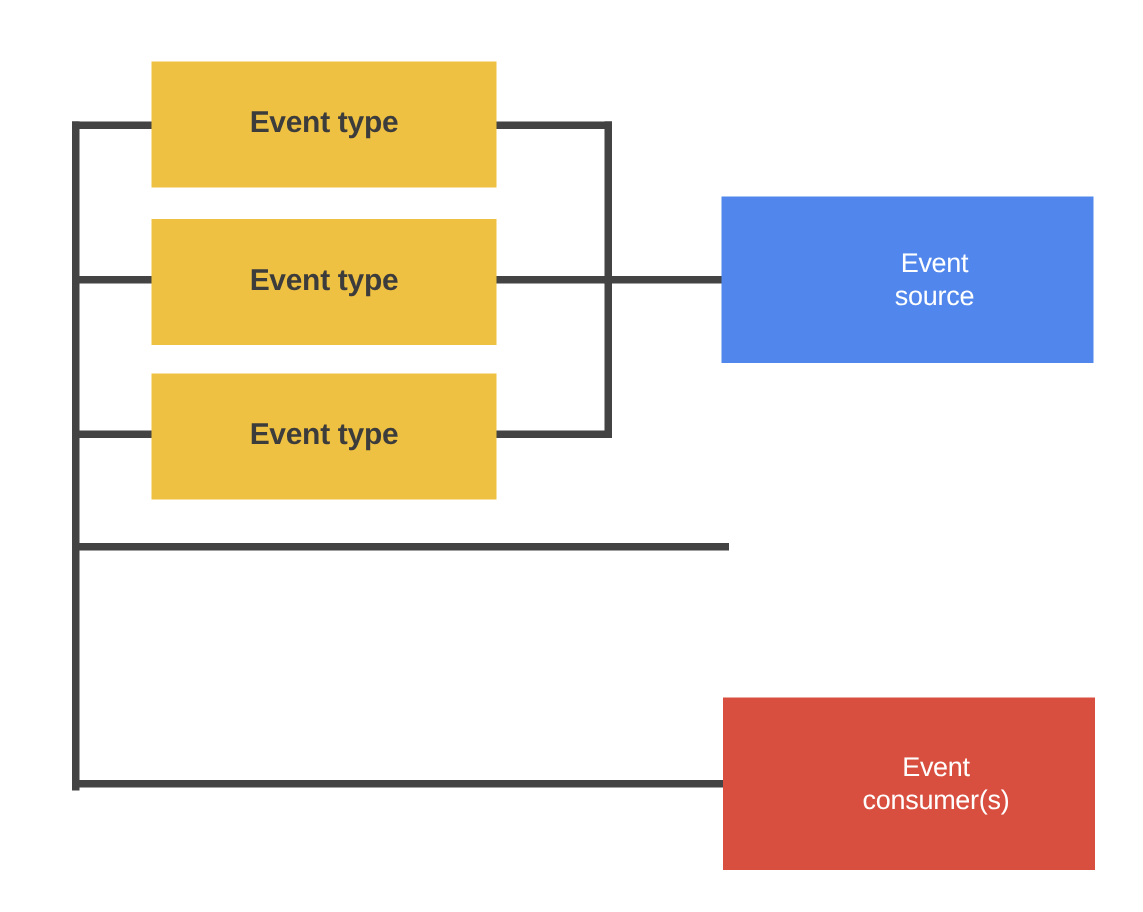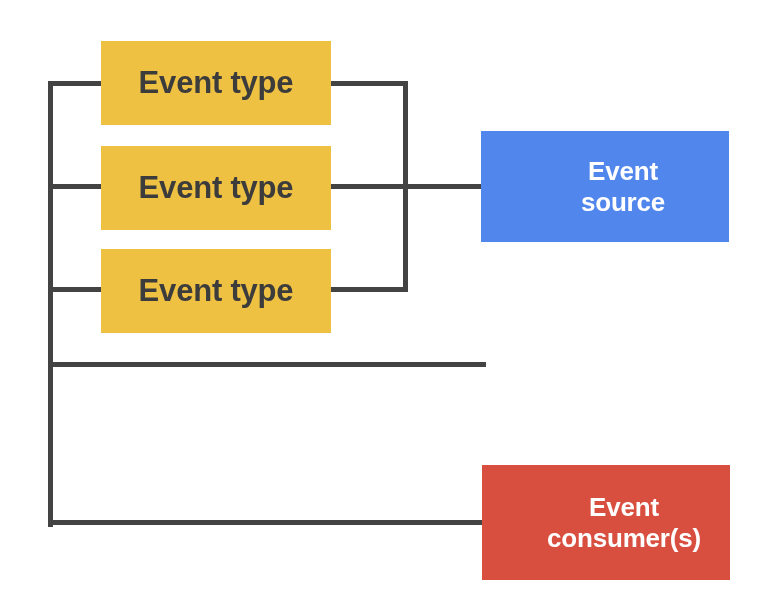--- a/index.html
+++ b/index.html
@@ -29,27 +29,27 @@
     text-align: center;
     box-sizing: border-box;
     line-height: 1.18;
   }
   .node-label {
     display: block;
     white-space: pre-line;
     letter-spacing: -0.2px;
   }
   .event-type {
-    font-size: 31px;
+    font-size: 20px;
     font-weight: bold;
     color: #3c3c3c;
   }
   .right-node {
-    font-size: 26px;
-    font-weight: bold;
+    font-size: 18px;
+    font-weight: normal;
     color: #ffffff;
     padding-left: 36px;
   }
 </style>
 </head>
 <body>
 
 <div id="canvas">
 
   <div class="wire" style="left:48px; top:81px; width:5px; height:446px;"></div>

